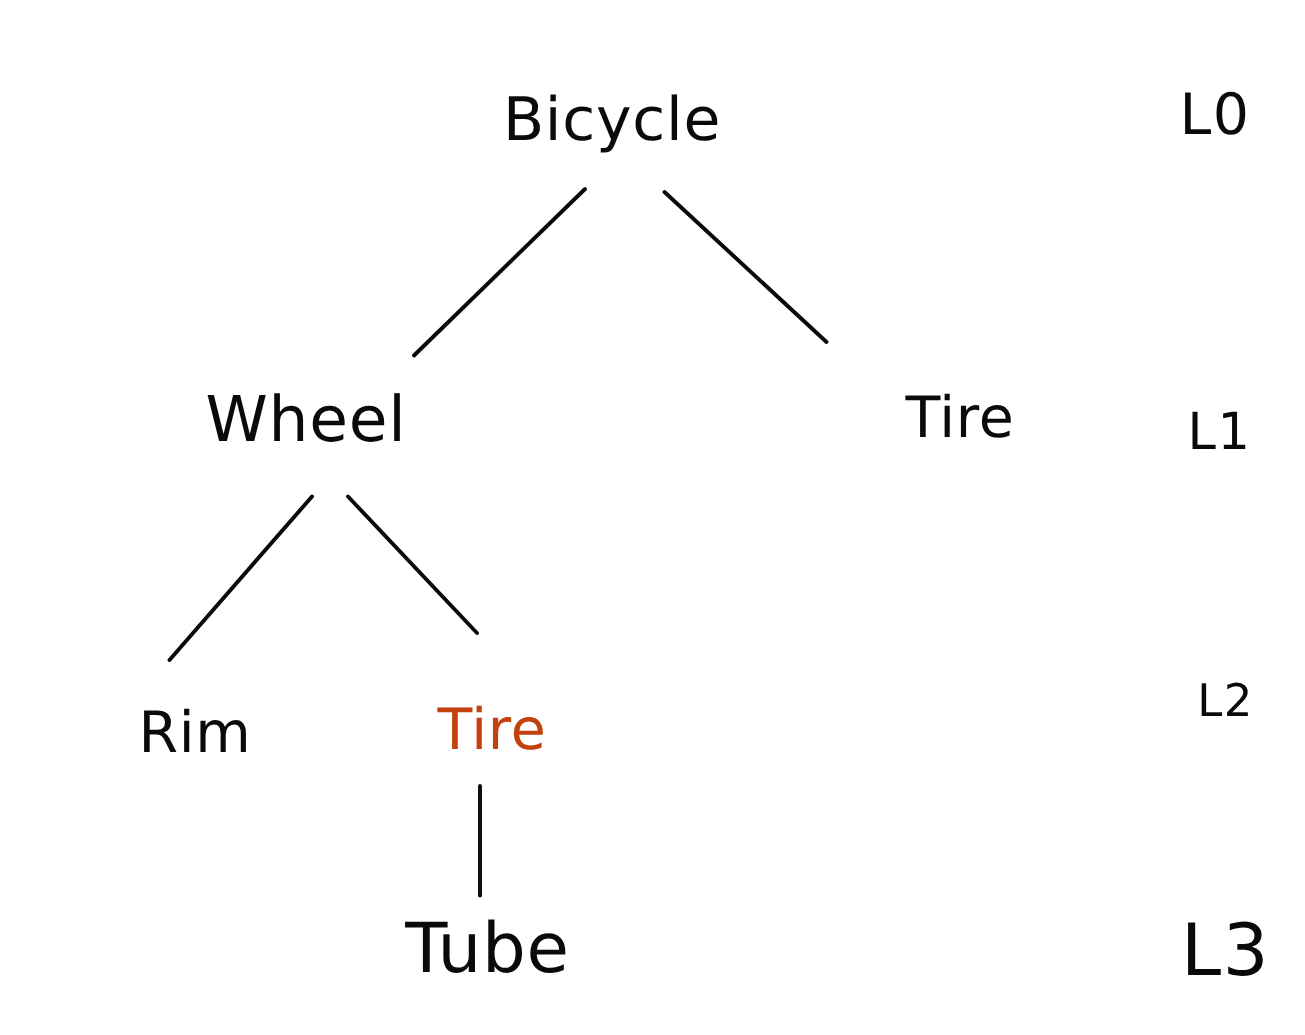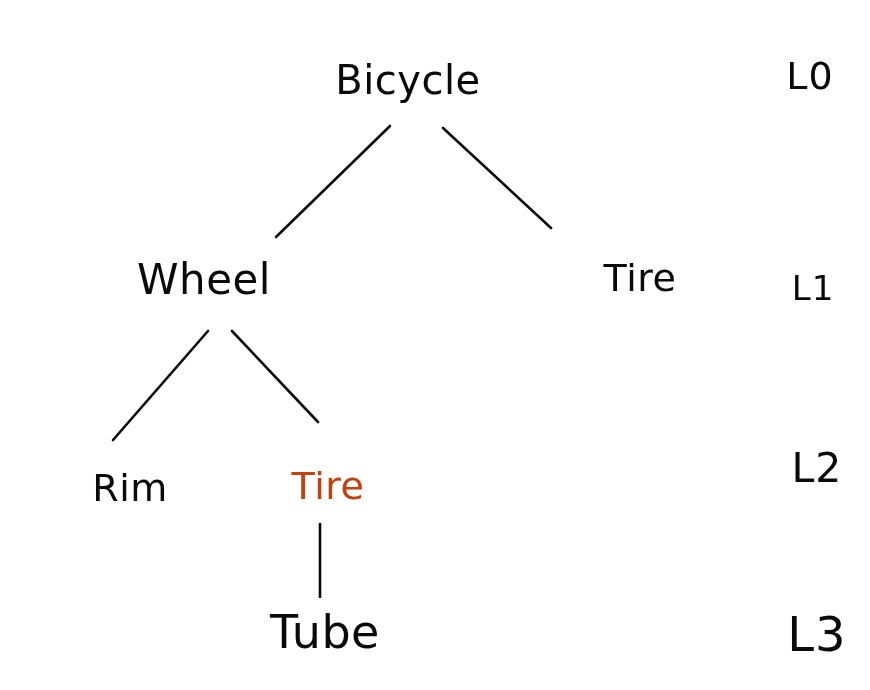--- a/index.html
+++ b/index.html
@@ -69,17 +69,17 @@
       <div class="node-label" style="left: 408px; top: 80px; font-size: 40px; color: rgb(10, 10, 10);">Bicycle</div>
       <div class="node-label" style="left: 204px; top: 280px; font-size: 42px; color: rgb(10, 10, 10);">Wheel</div>
       <div class="node-label" style="left: 640px; top: 278px; font-size: 38px; color: rgb(10, 10, 10);">Tire</div>
       <div class="node-label" style="left: 130px; top: 488px; font-size: 38px; color: rgb(10, 10, 10);">Rim</div>
       <div class="node-label" style="left: 328px; top: 486px; font-size: 38px; color: #c2410c;">Tire</div>
       <div class="node-label" style="left: 325px; top: 632px; font-size: 46px; color: rgb(10, 10, 10);">Tube</div>
     </div>
   <div id="level-layer">
       <div class="level-label" style="left: 790px; top: 76px; font-size: 38px; color: rgb(10, 10, 10);">L0</div>
       <div class="level-label" style="left: 793px; top: 288px; font-size: 34px; color: rgb(10, 10, 10);">L1</div>
-      <div class="level-label" style="left: 797px; top: 468px; font-size: 41px; color: rgb(10, 10, 10);">L2</div>
+      <div class="level-label" style="left: 797px; top: 468px; font-size: 30px; color: rgb(10, 10, 10);">L2</div>
       <div class="level-label" style="left: 797px; top: 634px; font-size: 48px; color: rgb(10, 10, 10);">L3</div>
     </div>
 
 </div>
 
 </body></html>

